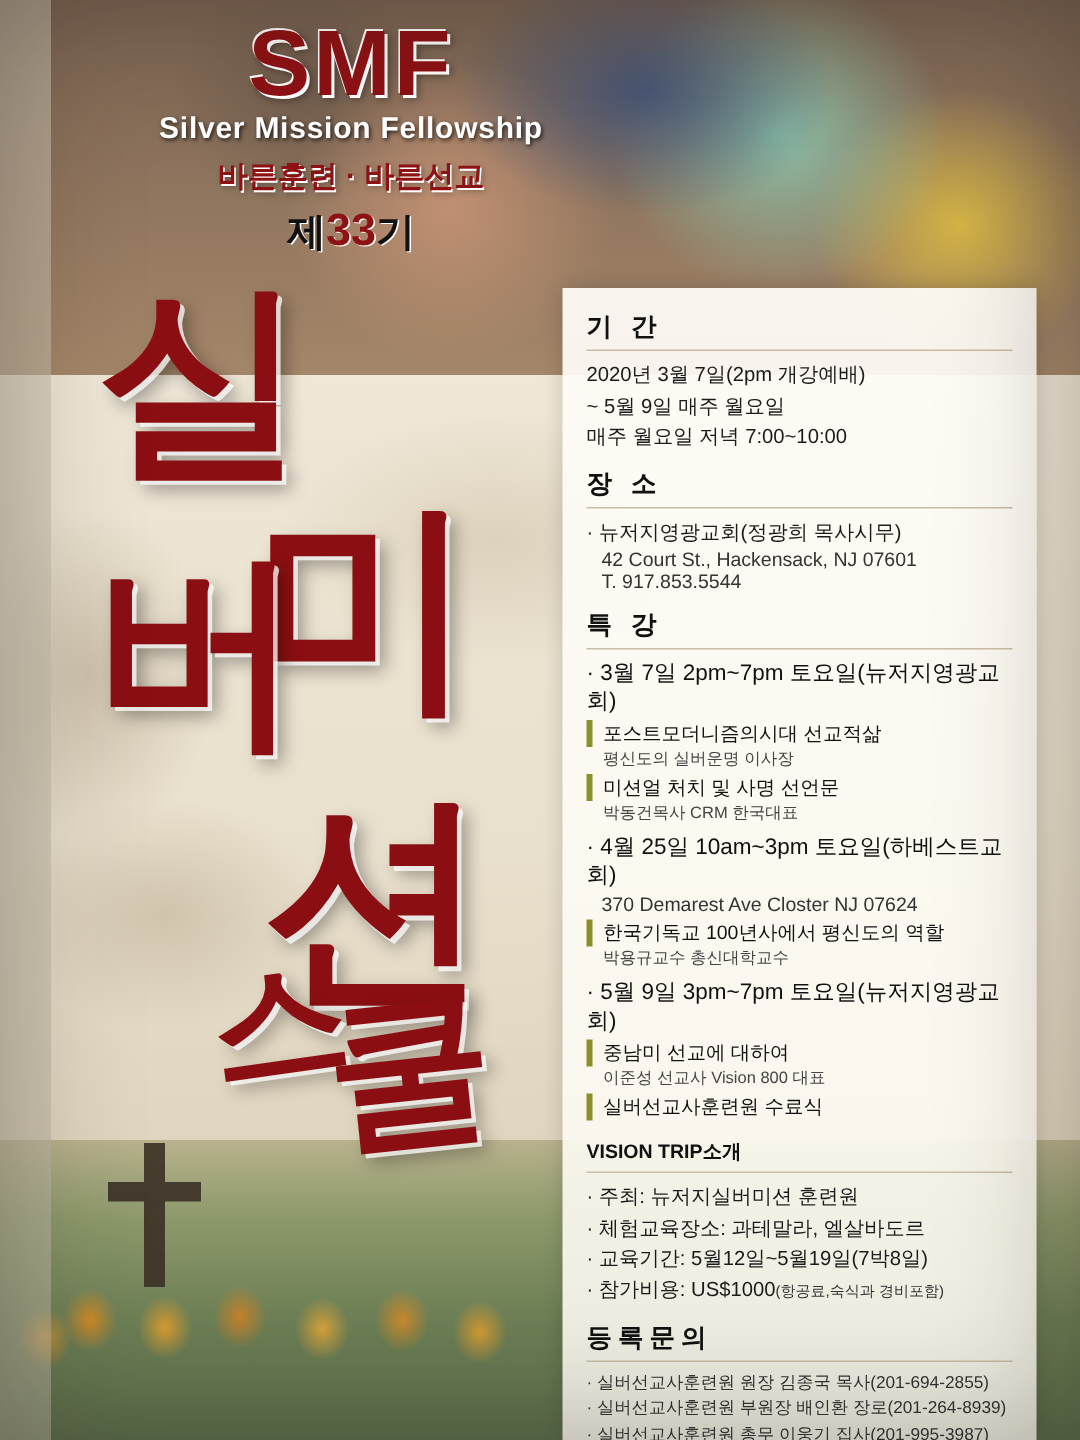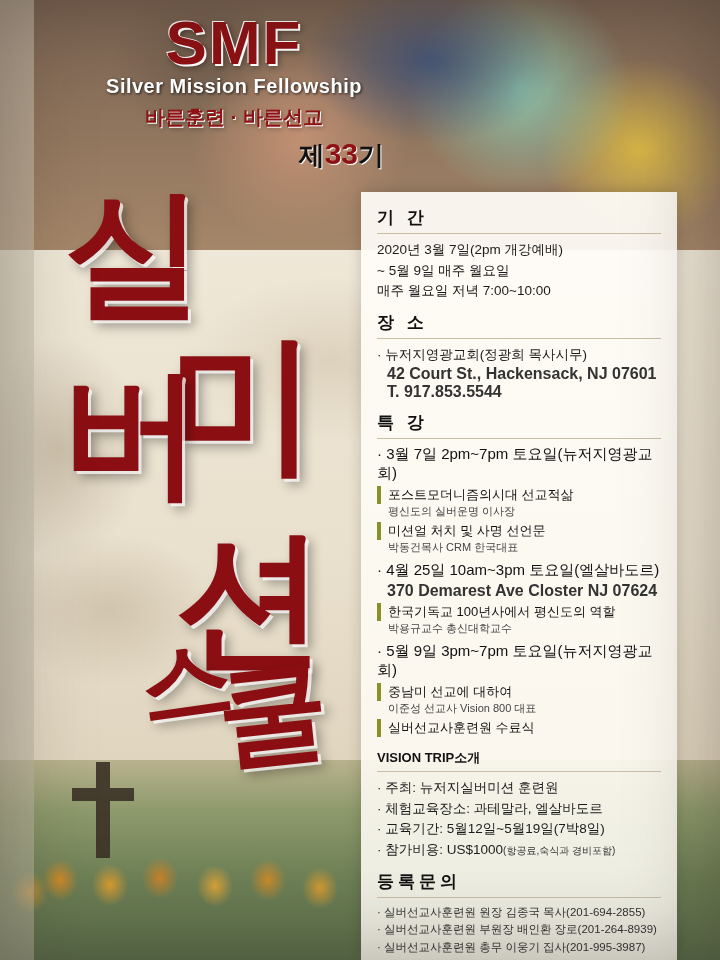--- a/index.html
+++ b/index.html
@@ -40,48 +40,48 @@
   .left-strip{position:absolute;left:0;top:0;width:34px;height:960px;background:linear-gradient(180deg,#cfc7b6,#b9b3a0);opacity:.55;}
 
   
   .smf{position:absolute;left:84px;top:14px;width:300px;text-align:center;}
   .smf-title{font-size:62px;font-weight:bold;letter-spacing:2px;color:#8e1114;
      text-shadow:2px 2px 0 #ffffff, -1px -1px 0 #fff, 3px 3px 6px rgba(0,0,0,.4);line-height:.95;}
   .smf-sub{font-size:20px;font-weight:bold;color:#ffffff;letter-spacing:.5px;
      text-shadow:1px 1px 3px rgba(0,0,0,.75);margin-top:2px;}
   .smf-kor{font-size:20px;font-weight:bold;color:#8e1114;margin-top:6px;
      text-shadow:1px 1px 0 #fff, 2px 2px 4px rgba(0,0,0,.35);}
-  .smf-term{font-size:26px;font-weight:bold;color:#111;margin-top:6px;text-shadow:1px 1px 0 #fff;text-align:right;}
+  .smf-term{font-size:26px;font-weight:bold;color:#111;margin-top:6px;text-shadow:1px 1px 0 #fff;}
   .smf-term b{color:#8e1114;font-size:30px;}
 
   
   .bigtitle span{position:absolute;font-weight:bold;color:#8b0f12;
      text-shadow:3px 3px 0 rgba(255,255,255,.75), 6px 6px 12px rgba(0,0,0,.35);}
   .t1{left:64px;top:160px;font-size:140px;}
   .t2{left:168px;top:305px;font-size:150px;}
   .t3{left:62px;top:340px;font-size:140px;}
   .t4{left:176px;top:500px;font-size:150px;}
   .t5{left:140px;top:620px;font-size:92px;transform:rotate(-8deg);}
   .t6{left:218px;top:640px;font-size:110px;transform:rotate(-6deg);}
 
   
-  .panel{position:absolute;left:361px;top:192px;width:316px;height:768px;
+  .panel{position:absolute;left:375px;top:192px;width:316px;height:768px;
      background:linear-gradient(180deg,rgba(255,253,248,.93),rgba(252,249,240,.90));
      box-shadow:0 0 14px rgba(0,0,0,.18);padding:12px 16px 0 16px;box-sizing:border-box;}
   .sec-h{font-size:17px;font-weight:bold;color:#111;letter-spacing:4px;margin:10px 0 4px;}
   .sec-h.first{margin-top:2px;}
   .rule{height:1px;background:#c9bda4;margin:0 0 6px 0;}
   .ln{font-size:13.5px;color:#1b1b1b;line-height:1.45;margin:1px 0;}
   .ln.sm{font-size:11.5px;color:#333;}
   .group{margin:6px 0 2px;}
   .lecture-date{font-size:15px;color:#111;margin:2px 0 2px;}
   .bar{border-left:4px solid #8b8f2a;padding-left:7px;margin:3px 0 1px;}
   .bar .t{font-size:13px;color:#111;}
   .sub{font-size:11px;color:#444;padding-left:11px;margin-top:-1px;}
-  .addr{font-size:16px;color:#333;padding-left:10px;font-weight:bold;}
+  .addr{font-size:13px;color:#333;padding-left:10px;}
   .vision-h{font-size:13px;font-weight:bold;color:#111;margin:12px 0 4px;}
   .tiny{font-size:10px;color:#333;}
 </style>
 </head>
 <body>
 
 <div id="poster">
 
   <div class="bg-sky"></div>
   <div class="bg-photo-top"></div>
@@ -131,21 +131,21 @@
         <div class="t">포스트모더니즘의시대 선교적삶</div>
       </div>
       <div class="sub">평신도의 실버운명 이사장</div>
       <div class="bar">
         <div class="t">미션얼 처치 및 사명 선언문</div>
       </div>
       <div class="sub">박동건목사 CRM 한국대표</div>
     </div>
 
     <div class="group">
-      <div class="lecture-date">· 4월 25일 10am~3pm 토요일(엘살바도르)</div>
+      <div class="lecture-date">· 4월 25일 10am~3pm 토요일(하베스트교회)</div>
       <div class="addr">370 Demarest Ave Closter NJ 07624</div>
       <div class="bar">
         <div class="t">한국기독교 100년사에서 평신도의 역할</div>
       </div>
       <div class="sub">박용규교수 총신대학교수</div>
     </div>
 
     <div class="group">
       <div class="lecture-date">· 5월 9일 3pm~7pm 토요일(뉴저지영광교회)</div>
       <div class="bar">

